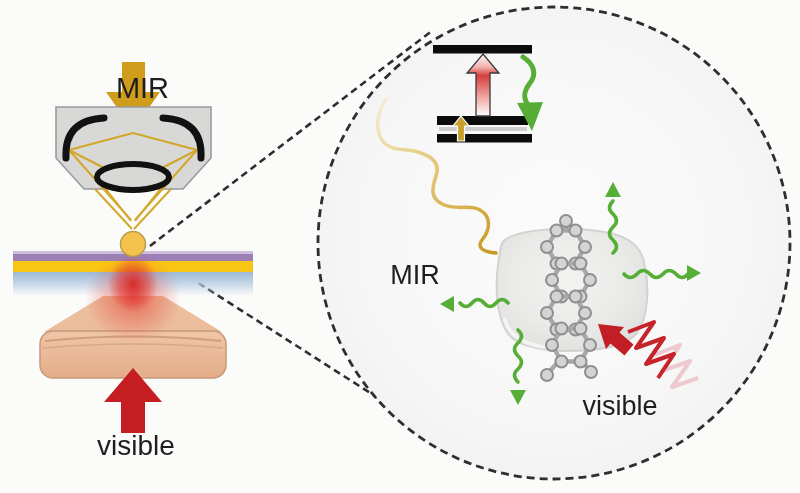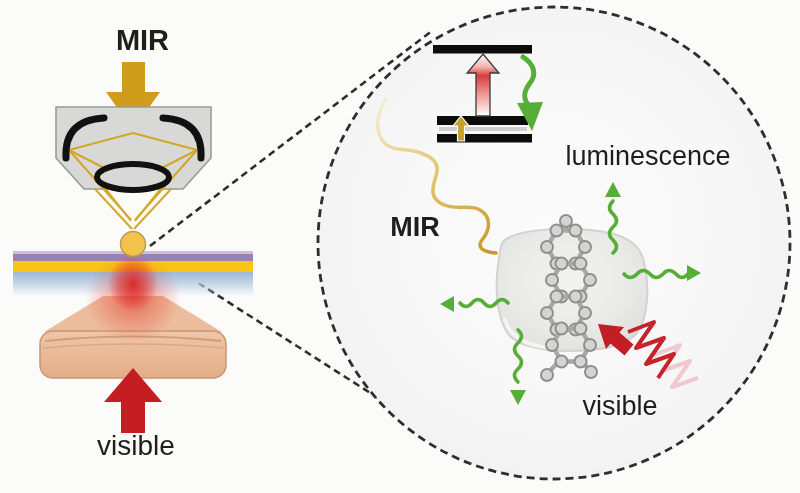--- a/index.html
+++ b/index.html
@@ -6,21 +6,21 @@
   .stage{
     position:relative;width:800px;height:493px;overflow:hidden;
     background:#fbfbfa;
     font-family:"Liberation Sans", sans-serif;
   }
   .stage svg{position:absolute;left:0;top:0;}
   .lbl{
     position:absolute;color:#1e1e1e;text-align:center;
     line-height:1.05;white-space:nowrap;user-select:none;
   }
-  .lbl.bold{font-weight:bold;}
+  .lbl.bold{font-weight:normal;margin-top:48px;}
 </style>
 </head>
 <body>
 
 <div class="stage">
 
 <svg width="800" height="493" viewBox="0 0 800 493">
   <defs>
     <radialGradient id="insetGrad" cx="50%" cy="48%" r="55%">
       <stop offset="0%" stop-color="#fafbfa"></stop>
@@ -198,17 +198,16 @@
     <polygon points="598,324 624,327 619.5,332.6 633.5,344.6 624.5,355.4 610.5,343.4 606,349" fill="#c21e25"></polygon>
   </g>
 </svg>
 
 <div class="lbl bold" style="left:105px;top:25px;width:75px;font-size:29px;">MIR</div>
 
 <div class="lbl" style="left:86px;top:431px;width:100px;font-size:28px;">visible</div>
 
 <div class="lbl bold" style="left:384px;top:213px;width:62px;font-size:27px;">MIR</div>
 
-<div class="lbl" style="left:548px;top:142px;width:200px;font-size:27px;">luminescence</div>
 
 <div class="lbl" style="left:570px;top:392px;width:100px;font-size:27px;">visible</div>
 
 </div>
 
 </body></html>

